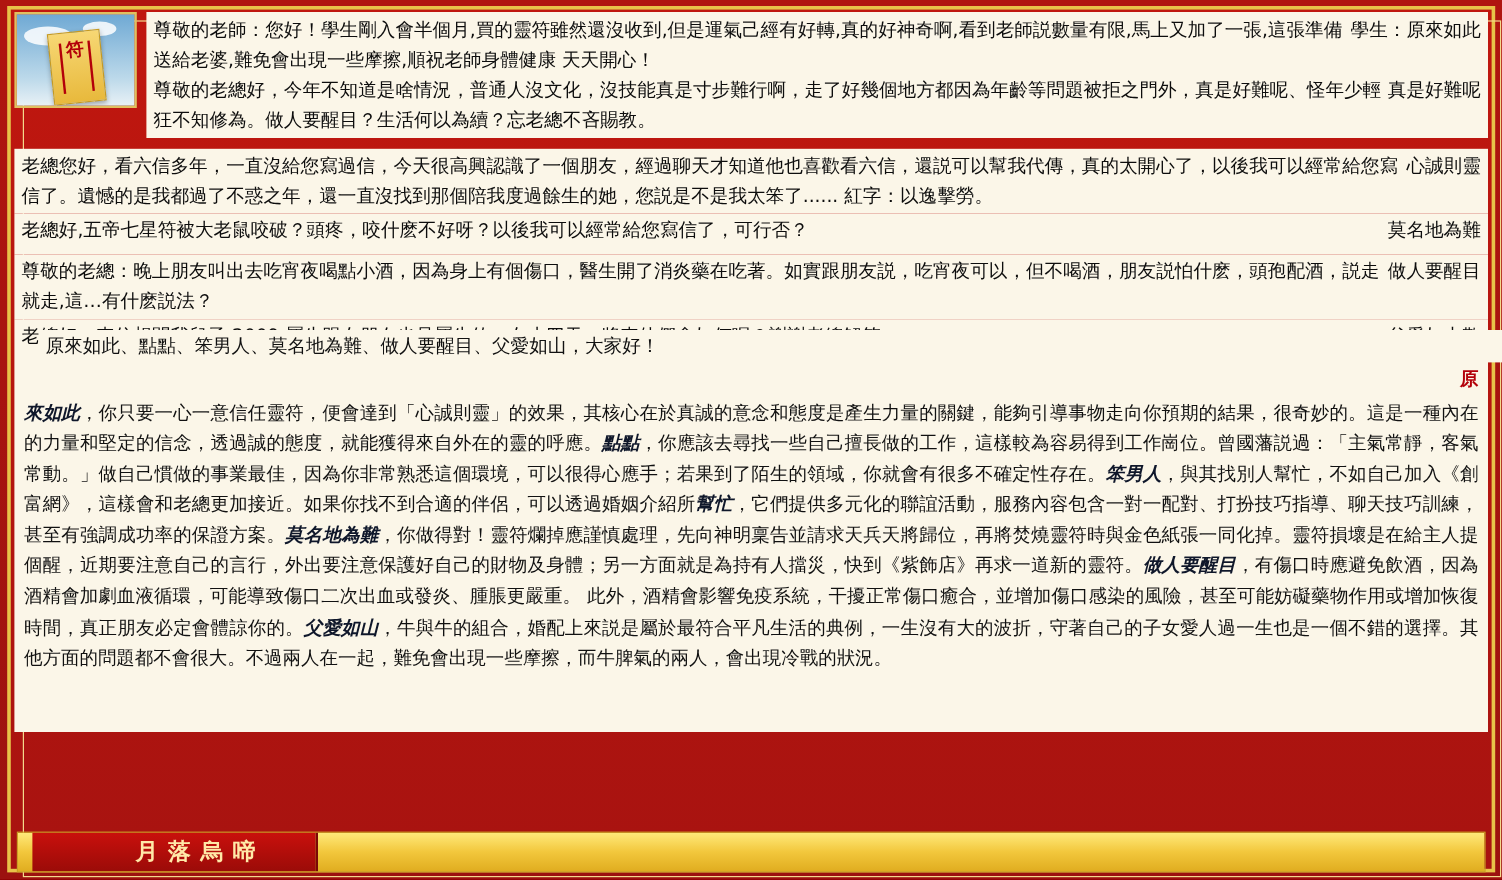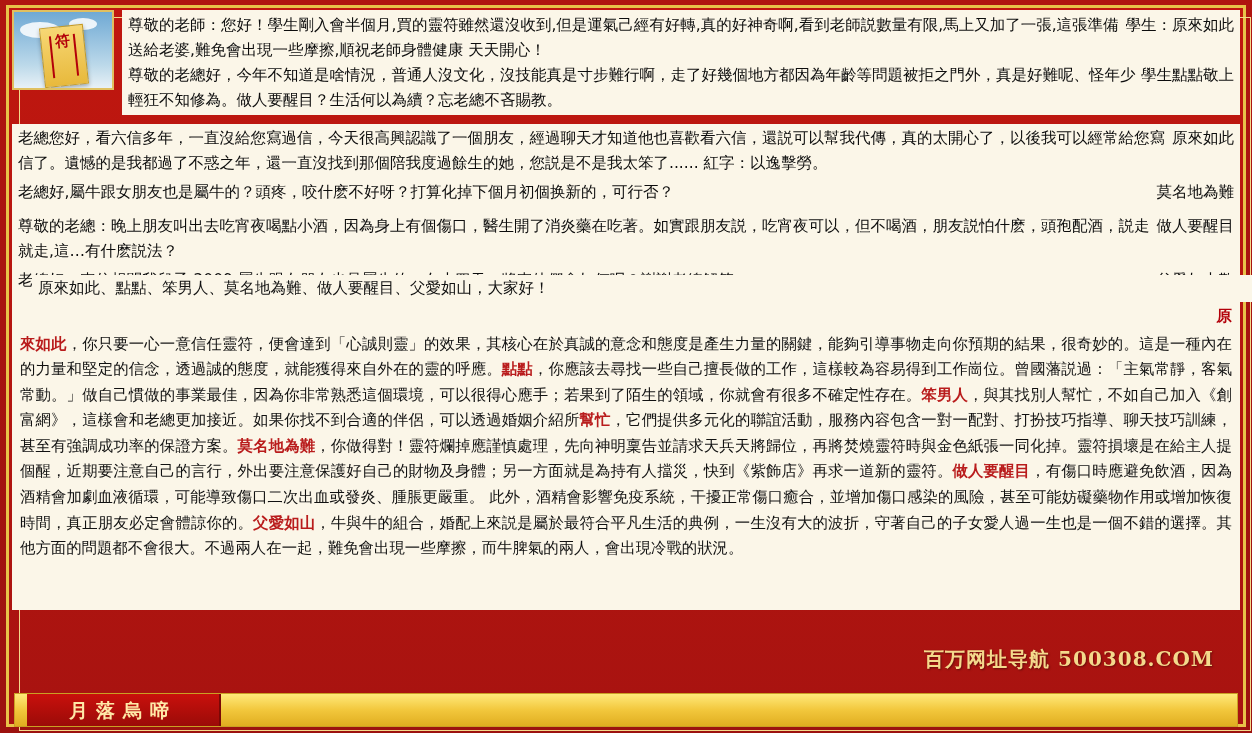--- a/index.html
+++ b/index.html
@@ -160,22 +160,23 @@
     box-sizing: border-box;
     text-align: justify;
   }
   .answer .right-head {
     text-align: right;
     font-weight: bold;
     color: #b3000a;
     margin-bottom: 2px;
   }
   .answer b.hl {
-    color: #b91c1c;
-    font-weight: bold;
+    color: #0f172a;
+    font-weight: bold;
+    font-style: italic;
   }
 
   
   .watermark {
     position: absolute;
     right: 38px;
     bottom: 60px;
     color: #f4d98c;
     font-size: 20px;
     font-weight: bold;
@@ -203,20 +204,21 @@
     height: 32px;
     background: linear-gradient(180deg,#c9100c 0%, #9b0b08 100%);
     color: #ffe9a8;
     font-size: 19px;
     font-weight: bold;
     letter-spacing: 8px;
     text-align: center;
     line-height: 32px;
     font-family: "DejaVu Serif", "Liberation Serif", serif;
     border-right: 2px solid #7a0806;
+    padding-left: 44px;
   }
   .bar-right {
     position: absolute;
     right: 10px;
     top: 0;
     line-height: 32px;
     color: #7a4a06;
     font-size: 13px;
   }
 </style>
@@ -238,52 +240,51 @@
         <div class="talisman">
           <div class="glyph">符</div>
         </div>
       </div>
       <div class="letter-body thumb-pair">
         <div>
           <span class="sig">學生：原來如此</span>
           <span class="ltext">尊敬的老師：您好！學生剛入會半個月,買的靈符雖然還沒收到,但是運氣己經有好轉,真的好神奇啊,看到老師説數量有限,馬上又加了一張,這張準備送給老婆,難免會出現一些摩擦,順祝老師身體健康 天天開心！</span>
         </div>
         <div>
-          <span class="sig">學生點點敬上</span>
+          <span class="sig">真是好難呢</span>
           <span class="ltext">尊敬的老總好，今年不知道是啥情況，普通人沒文化，沒技能真是寸步難行啊，走了好幾個地方都因為年齡等問題被拒之門外，真是好難呢、怪年少輕狂不知修為。做人要醒目？生活何以為續？忘老總不吝賜教。</span>
         </div>
       </div>
     </div>
   </div>
 
   <div class="letters2">
     <div class="letter-body two-line">
-      <span class="sig">原來如此</span>
+      <span class="sig">心誠則靈</span>
       <span class="ltext">老總您好，看六信多年，一直沒給您寫過信，今天很高興認識了一個朋友，經過聊天才知道他也喜歡看六信，還説可以幫我代傳，真的太開心了，以後我可以經常給您寫信了。遺憾的是我都過了不惑之年，還一直沒找到那個陪我度過餘生的她，您説是不是我太笨了...... 紅字：以逸擊勞。</span>
     </div>
     <div class="letter-body">
       <span class="sig">莫名地為難</span>
-      <span class="ltext">老總好,屬牛跟女朋友也是屬牛的？頭疼，咬什麽不好呀？打算化掉下個月初個换新的，可行否？</span>
+      <span class="ltext">老總好,五帝七星符被大老鼠咬破？頭疼，咬什麽不好呀？以後我可以經常給您寫信了，可行否？</span>
     </div>
     <div class="letter-body two-line">
       <span class="sig">做人要醒目</span>
       <span class="ltext">尊敬的老總：晚上朋友叫出去吃宵夜喝點小酒，因為身上有個傷口，醫生開了消炎藥在吃著。如實跟朋友説，吃宵夜可以，但不喝酒，朋友説怕什麽，頭孢配酒，説走就走,這…有什麽説法？</span>
     </div>
     <div class="letter-body">
       <span class="sig">父愛如山敬</span>
       <span class="ltext">老總好，來信想問我兒子 2009 屬牛跟女朋友也是屬牛的，女小四天，將來他們會如何呢？謝謝老總解答</span>
     </div>
   </div>
 
   <div class="greeting">原來如此、點點、笨男人、莫名地為難、做人要醒目、父愛如山，大家好！</div>
 
   <div class="answer">
     <div class="right-head">原</div>
     <div id="answer-body"><b class="hl">來如此</b><span>，你只要一心一意信任靈符，便會達到「心誠則靈」的效果，其核心在於真誠的意念和態度是產生力量的關鍵，能夠引導事物走向你預期的結果，很奇妙的。這是一種內在的力量和堅定的信念，透過誠的態度，就能獲得來自外在的靈的呼應。</span><b class="hl">點點</b><span>，你應該去尋找一些自己擅長做的工作，這樣較為容易得到工作崗位。曾國藩説過：「主氣常靜，客氣常動。」做自己慣做的事業最佳，因為你非常熟悉這個環境，可以很得心應手；若果到了陌生的領域，你就會有很多不確定性存在。</span><b class="hl">笨男人</b><span>，與其找別人幫忙，不如自己加入《創富網》，這樣會和老總更加接近。如果你找不到合適的伴侶，可以透過婚姻介紹所</span><b class="hl">幫忙</b><span>，它們提供多元化的聯誼活動，服務內容包含一對一配對、打扮技巧指導、聊天技巧訓練，甚至有強調成功率的保證方案。</span><b class="hl">莫名地為難</b><span>，你做得對！靈符爛掉應謹慎處理，先向神明稟告並請求天兵天將歸位，再將焚燒靈符時與金色紙張一同化掉。靈符損壞是在給主人提個醒，近期要注意自己的言行，外出要注意保護好自己的財物及身體；另一方面就是為持有人擋災，快到《紫飾店》再求一道新的靈符。</span><b class="hl">做人要醒目</b><span>，有傷口時應避免飲酒，因為酒精會加劇血液循環，可能導致傷口二次出血或發炎、腫脹更嚴重。  此外，酒精會影響免疫系統，干擾正常傷口癒合，並增加傷口感染的風險，甚至可能妨礙藥物作用或增加恢復時間，真正朋友必定會體諒你的。</span><b class="hl">父愛如山</b><span>，牛與牛的組合，婚配上來説是屬於最符合平凡生活的典例，一生沒有大的波折，守著自己的子女愛人過一生也是一個不錯的選擇。其他方面的問題都不會很大。不過兩人在一起，難免會出現一些摩擦，而牛脾氣的兩人，會出現冷戰的狀況。</span></div>
   </div>
 
-  <div class="watermark">百万网址导航 500308.COM</div>
 
   <div class="bottom-bar">
     <div class="title-tag">月落烏啼</div>
     <div class="bar-right"></div>
   </div>
 </div>
 
 </body></html>

